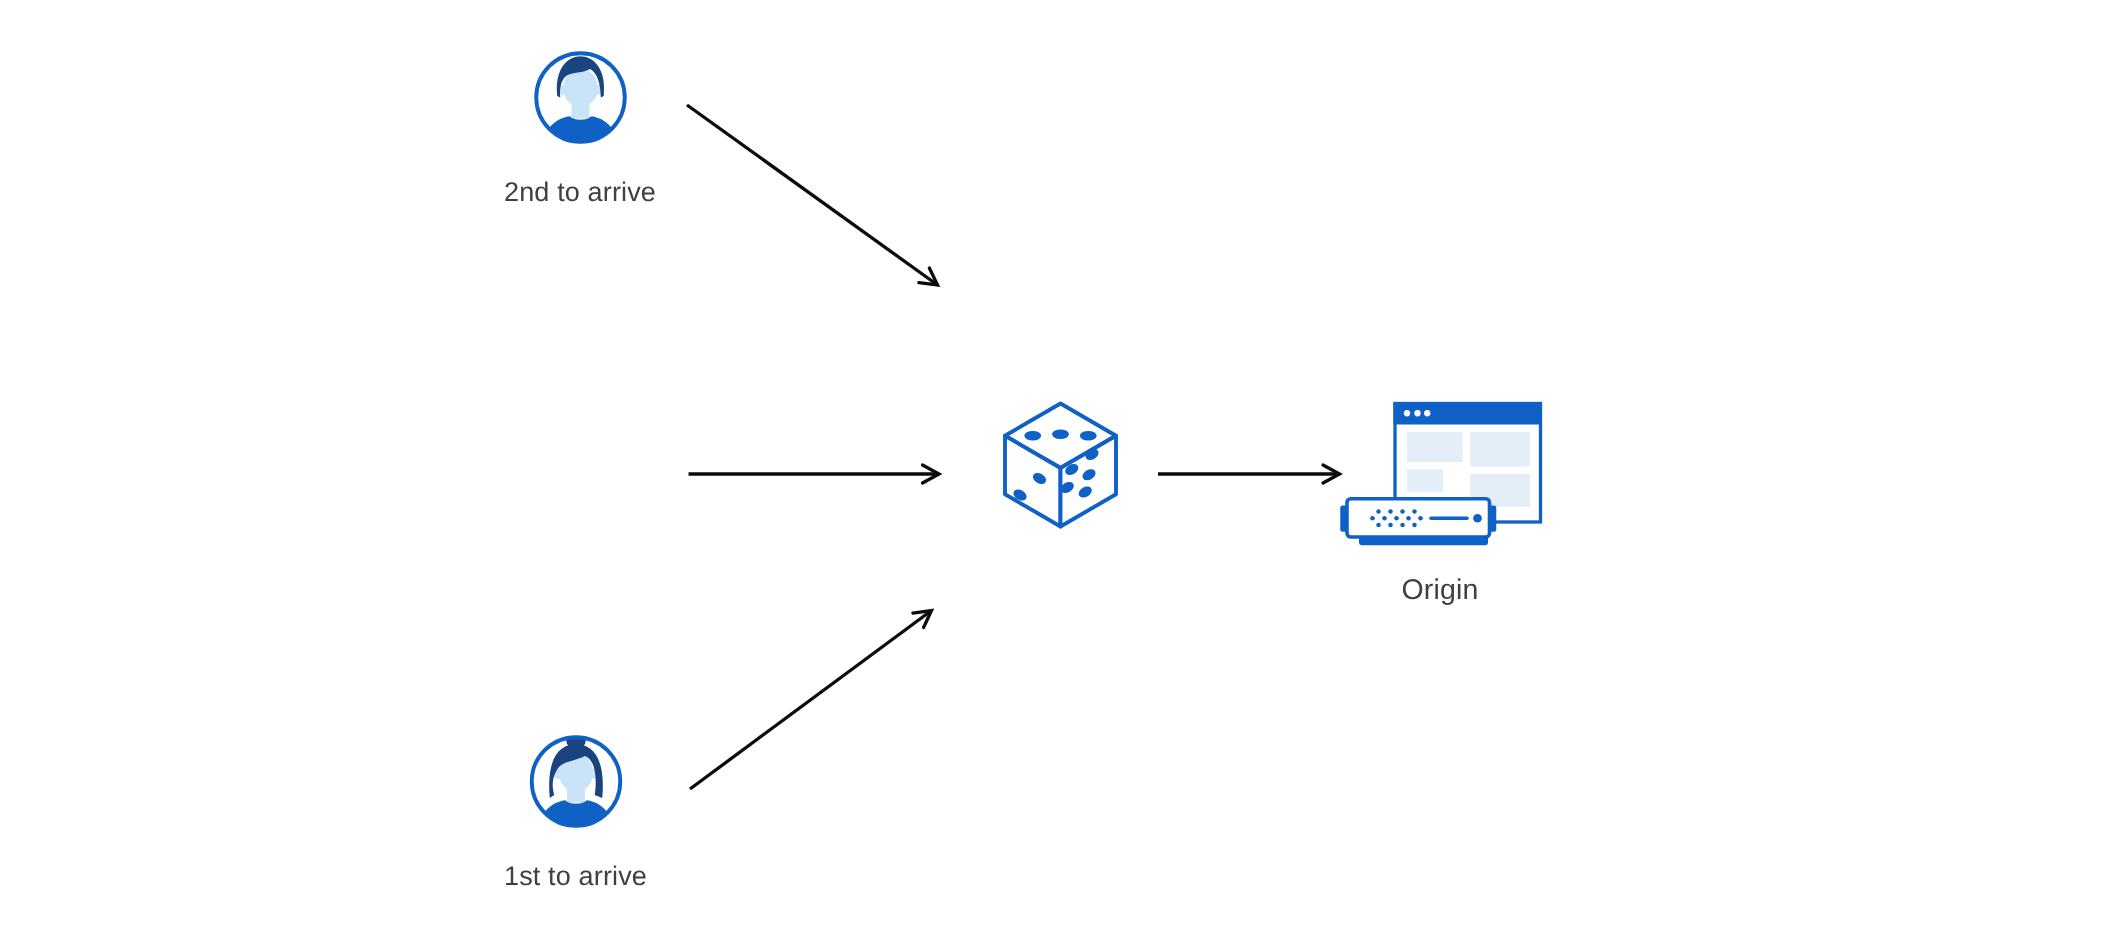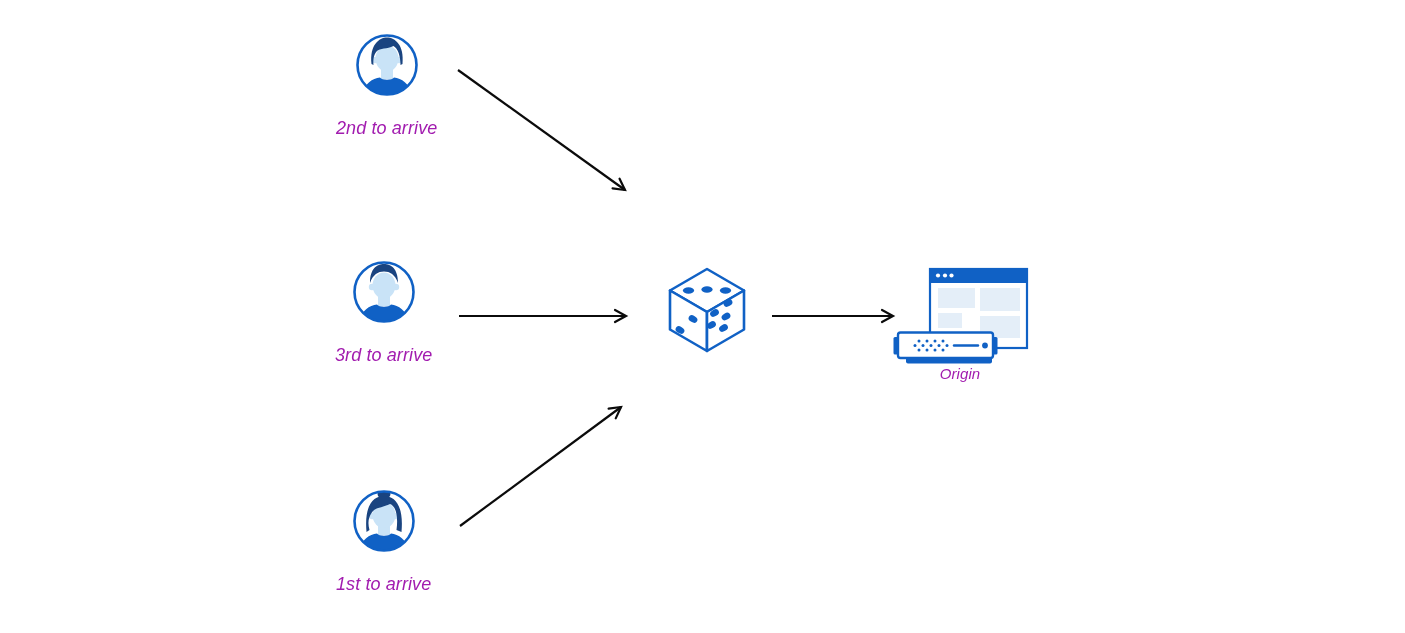--- a/index.html
+++ b/index.html
@@ -8,26 +8,25 @@
     width:1405px;height:633px;
     background:#fff;
     font-family:"Liberation Sans","DejaVu Sans",sans-serif;
     overflow:hidden;
   }
   .arrows{position:absolute;left:0;top:0;pointer-events:none;}
   .node{position:absolute;display:flex;flex-direction:column;align-items:center;}
   .node-label{
     margin-top:20px;
     font-size:18px;
-    color:#a21caf;
+    color:#404040;
     white-space:nowrap;
     letter-spacing:.1px;
-    font-style:italic;
   }
-  .origin-label{margin-top:0;font-size:15px;}
+  .origin-label{margin-top:18px;font-size:19px;}
 </style>
 </head>
 <body>
 
 <div class="canvas">
 
   <svg class="arrows" width="1405" height="633" viewBox="0 0 1405 633">
     <defs>
       <marker id="ah" markerUnits="userSpaceOnUse" markerWidth="18" markerHeight="18" refX="14" refY="9" orient="auto">
         <path d="M3,3 L14,9 L3,15" fill="none" stroke="#0B0B0B" stroke-width="2.2" stroke-linecap="round"></path>
@@ -53,40 +52,20 @@
         <rect x="27" y="34" width="12" height="13" fill="#C9E3F7"></rect>
         <ellipse cx="33" cy="26.5" rx="11.5" ry="13" fill="#C9E3F7"></ellipse>
         <path d="M8,66 C9,52 18,46.5 26,45.5 C28,48.5 38,48.5 40,45.5 C48,46.5 57,52 58,66 Z" fill="#1061C5"></path>
         <path d="M17.5,32 C15.5,13 25,5.5 33,5.5 C41,5.5 50.5,13 48.5,32 L46.5,33 C46.5,24 44,16.5 39.5,14 C33,17.5 26,15.5 22.5,19.5 C20,22.5 19,26.5 19.5,33 Z" fill="#1A4480"></path>
       </g>
       <circle cx="33" cy="33" r="29.5" fill="none" stroke="#1061C5" stroke-width="2.6"></circle>
     </svg>
     <div class="node-label">2nd to arrive</div>
   </div>
 
-  <div class="node" style="left:335px;top:259px;">
-    <svg width="66" height="66" viewBox="0 0 66 66">
-      <defs>
-          <clipPath id="c2">
-            <circle cx="33" cy="33" r="29.2"></circle>
-          </clipPath>
-        </defs>
-      <circle cx="33" cy="33" r="29.5" fill="#fff"></circle>
-      <g clip-path="url(#c2)">
-        <circle cx="21" cy="28" r="3.2" fill="#C9E3F7"></circle>
-        <circle cx="45" cy="28" r="3.2" fill="#C9E3F7"></circle>
-        <rect x="27" y="34" width="12" height="13" fill="#C9E3F7"></rect>
-        <ellipse cx="33" cy="26.5" rx="11.5" ry="13" fill="#C9E3F7"></ellipse>
-        <path d="M8,66 C9,52 18,46.5 26,45.5 C28,48.5 38,48.5 40,45.5 C48,46.5 57,52 58,66 Z" fill="#1061C5"></path>
-        <path d="M19,24 C19,9.5 26,5 33,5 C40,5 47,9.5 47,24 C44,15.5 39,12.5 33,12.5 C27,12.5 22,15.5 19,24 Z" fill="#1A4480"></path>
-      </g>
-      <circle cx="33" cy="33" r="29.5" fill="none" stroke="#1061C5" stroke-width="2.6"></circle>
-    </svg>
-    <div class="node-label">3rd to arrive</div>
-  </div>
 
   <div class="node" style="left:336px;top:488px;text-align:right;">
     <svg width="66" height="66" viewBox="0 0 66 66">
       <defs>
           <clipPath id="c3">
             <circle cx="33" cy="33" r="29.2"></circle>
           </clipPath>
         </defs>
       <circle cx="33" cy="33" r="29.5" fill="#fff"></circle>
       <g clip-path="url(#c3)">

